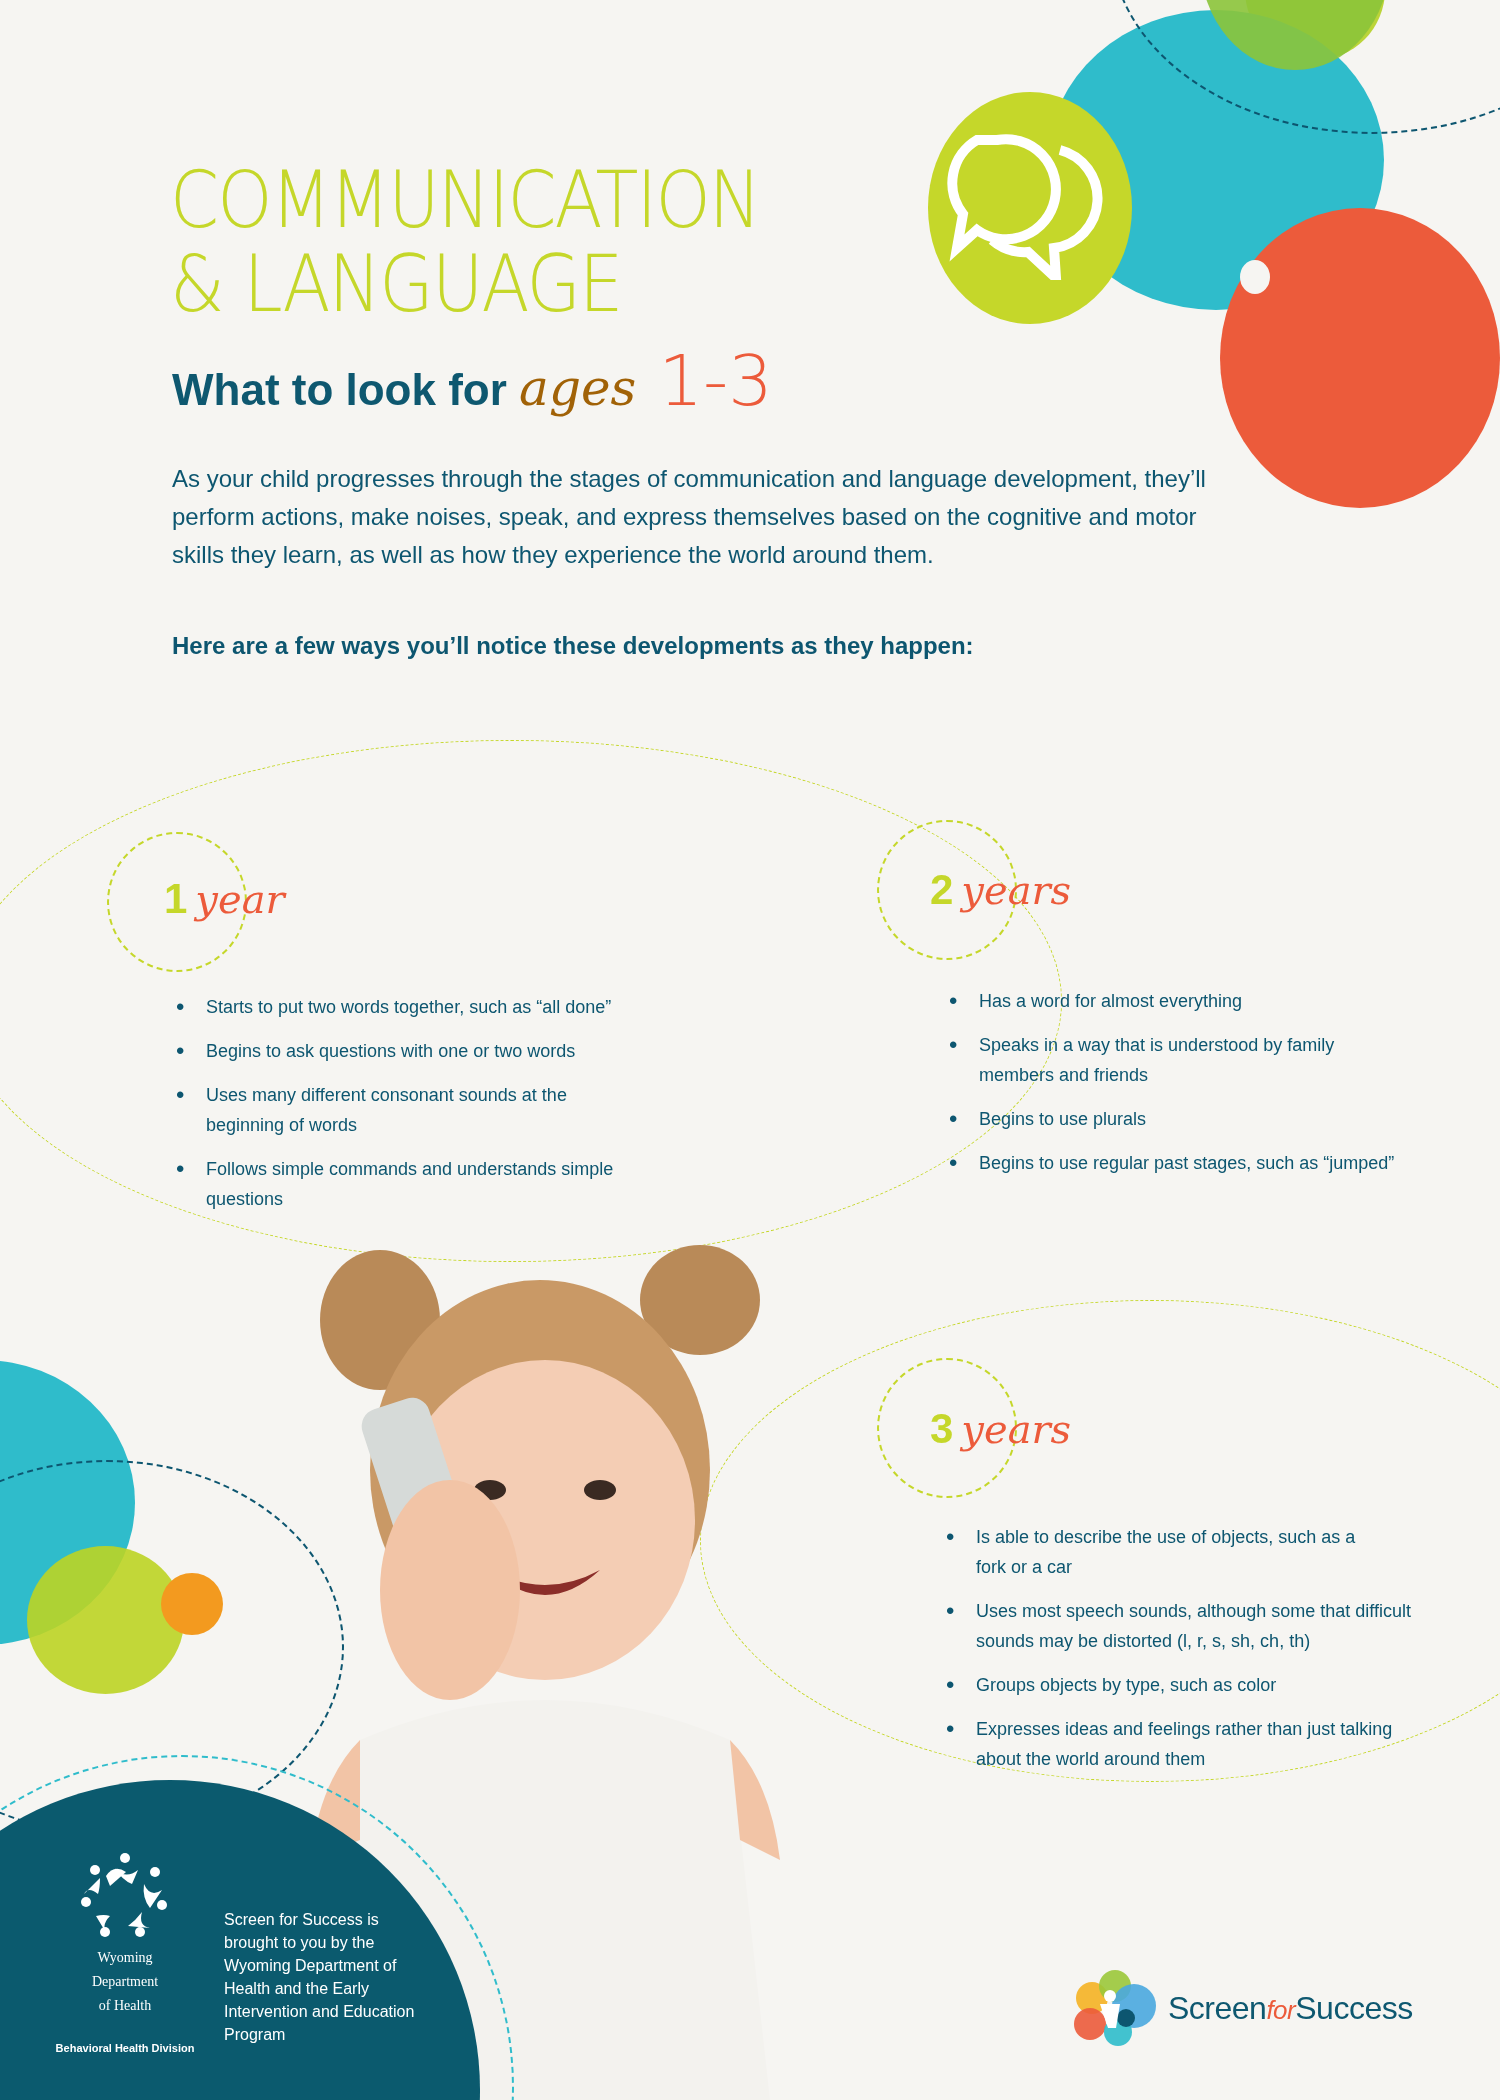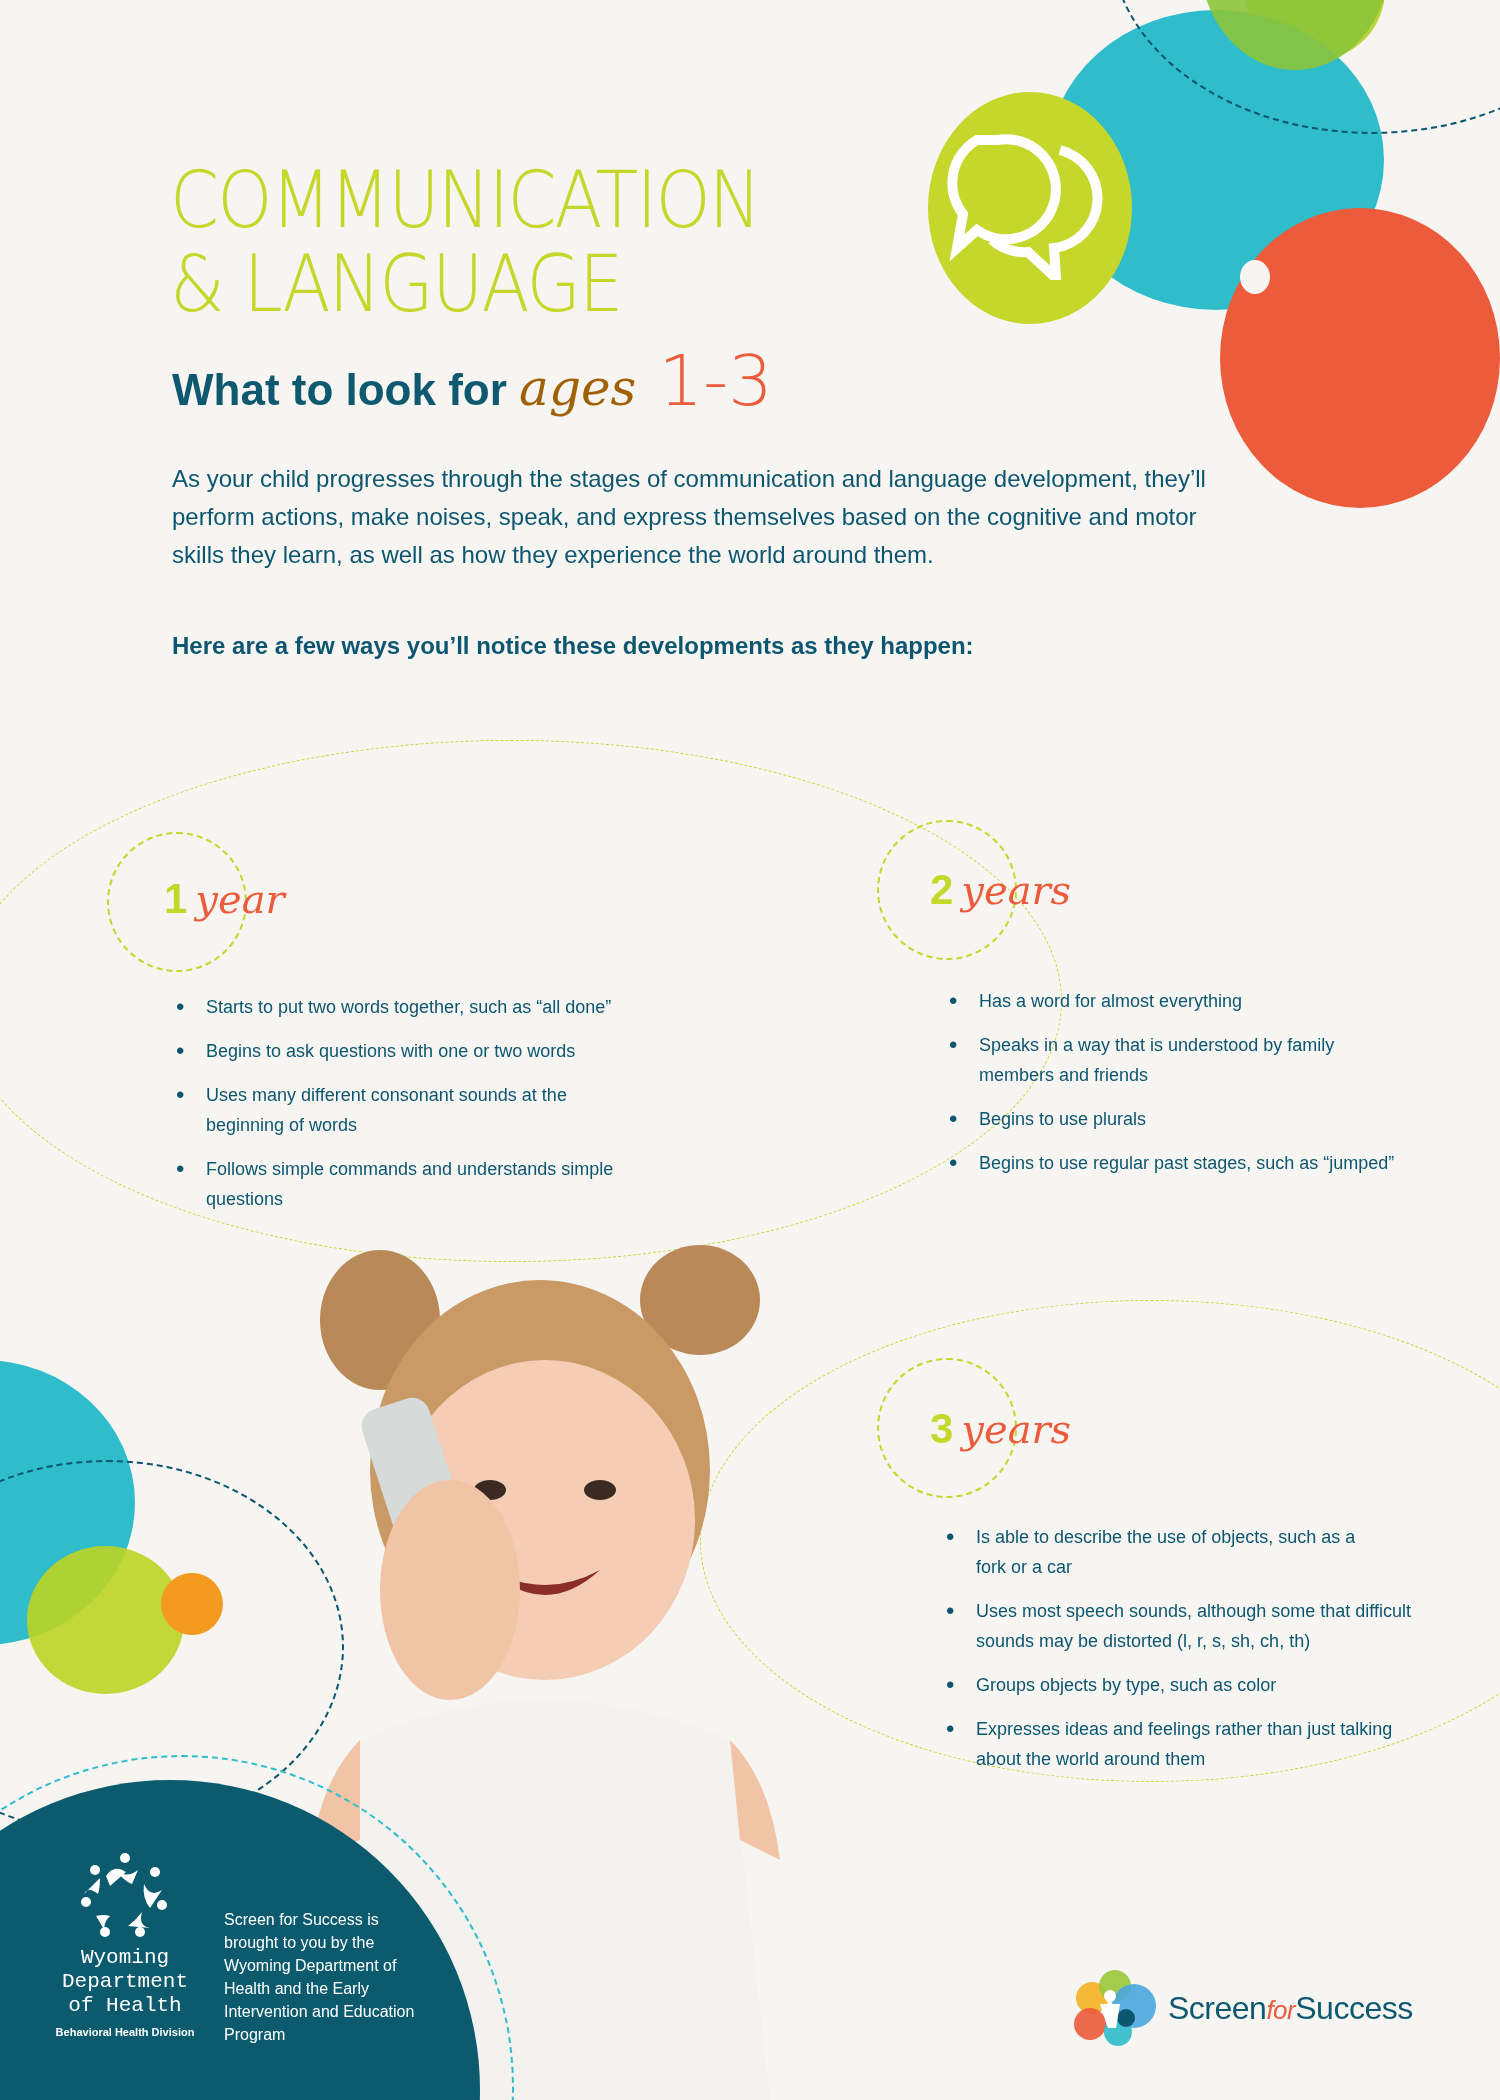--- a/index.html
+++ b/index.html
@@ -36,22 +36,22 @@
   ul.bul li { position: relative; padding-left: 32px; margin-bottom: 14px; }
   ul.bul li::before { content: "\2022"; position: absolute; left: 2px; top: 0; font-size: 24px; }
 
   
   .photo { left: 300px; top: 1240px; width: 570px; height: 860px; }
 
   
   .footer-circle { left: -140px; top: 1780px; width: 620px; height: 620px; background: #0b5a6e; }
   .wdh { left: 50px; top: 1850px; width: 150px; text-align: center; color: #ffffff; }
   .wdh-logo { width: 90px; height: 90px; margin: 0 auto 6px; }
-  .wdh-name { font-family: Liberation Mono, monospace; font-size: 21px; line-height: 24px; }
-  .wdh-div { font-size: 11px; font-weight: bold; margin-top: 8px; }
+  .wdh-name { font-family: Liberation Serif, serif; font-size: 14px; line-height: 24px; }
+  .wdh-div { font-size: 11px; font-weight: bold; margin-top: 24px; }
   .credit { left: 224px; top: 1908px; width: 210px; color: #ffffff; font-size: 16px; line-height: 23px; }
 
   .sfs { left: 1070px; top: 1968px; display: flex; align-items: center; }
   .sfs-text { font-size: 32px; color: #0e5870; margin-left: 8px; letter-spacing: -0.5px; }
   .sfs-for { color: #ec5b3b; font-family: Liberation Sans, sans-serif; font-style: italic; font-size: 26px; }
 </style>
 </head>
 <body>
 
 <div class="circle" style="left:1245px; top:-80px; width:140px; height:140px; background:#b7d22e; opacity:.95;"></div>

